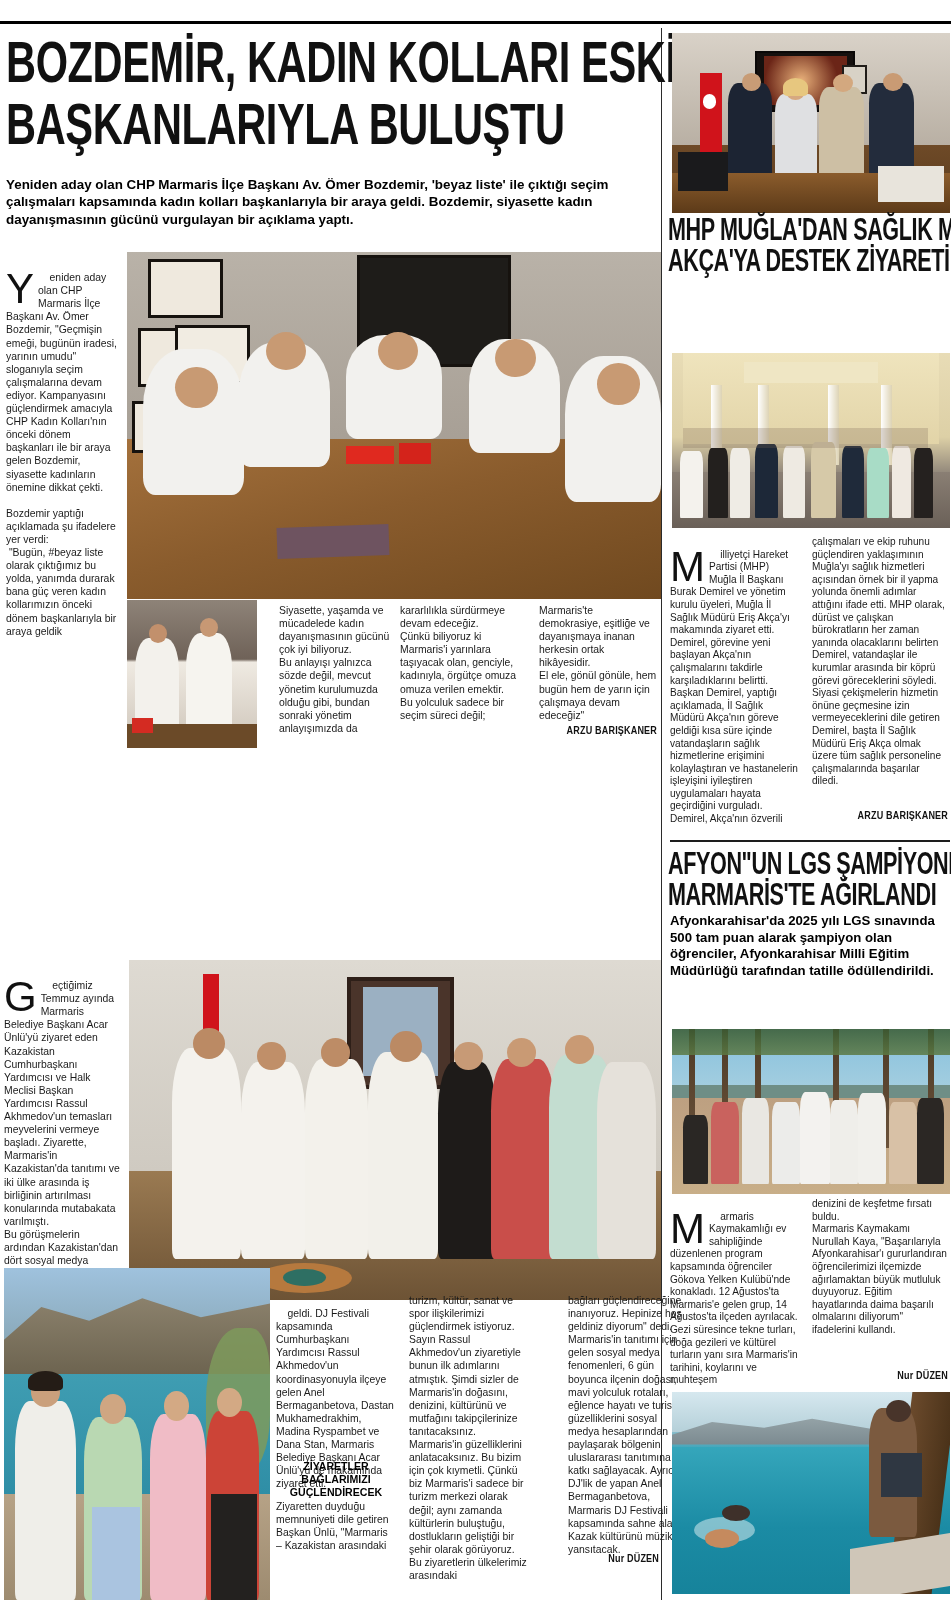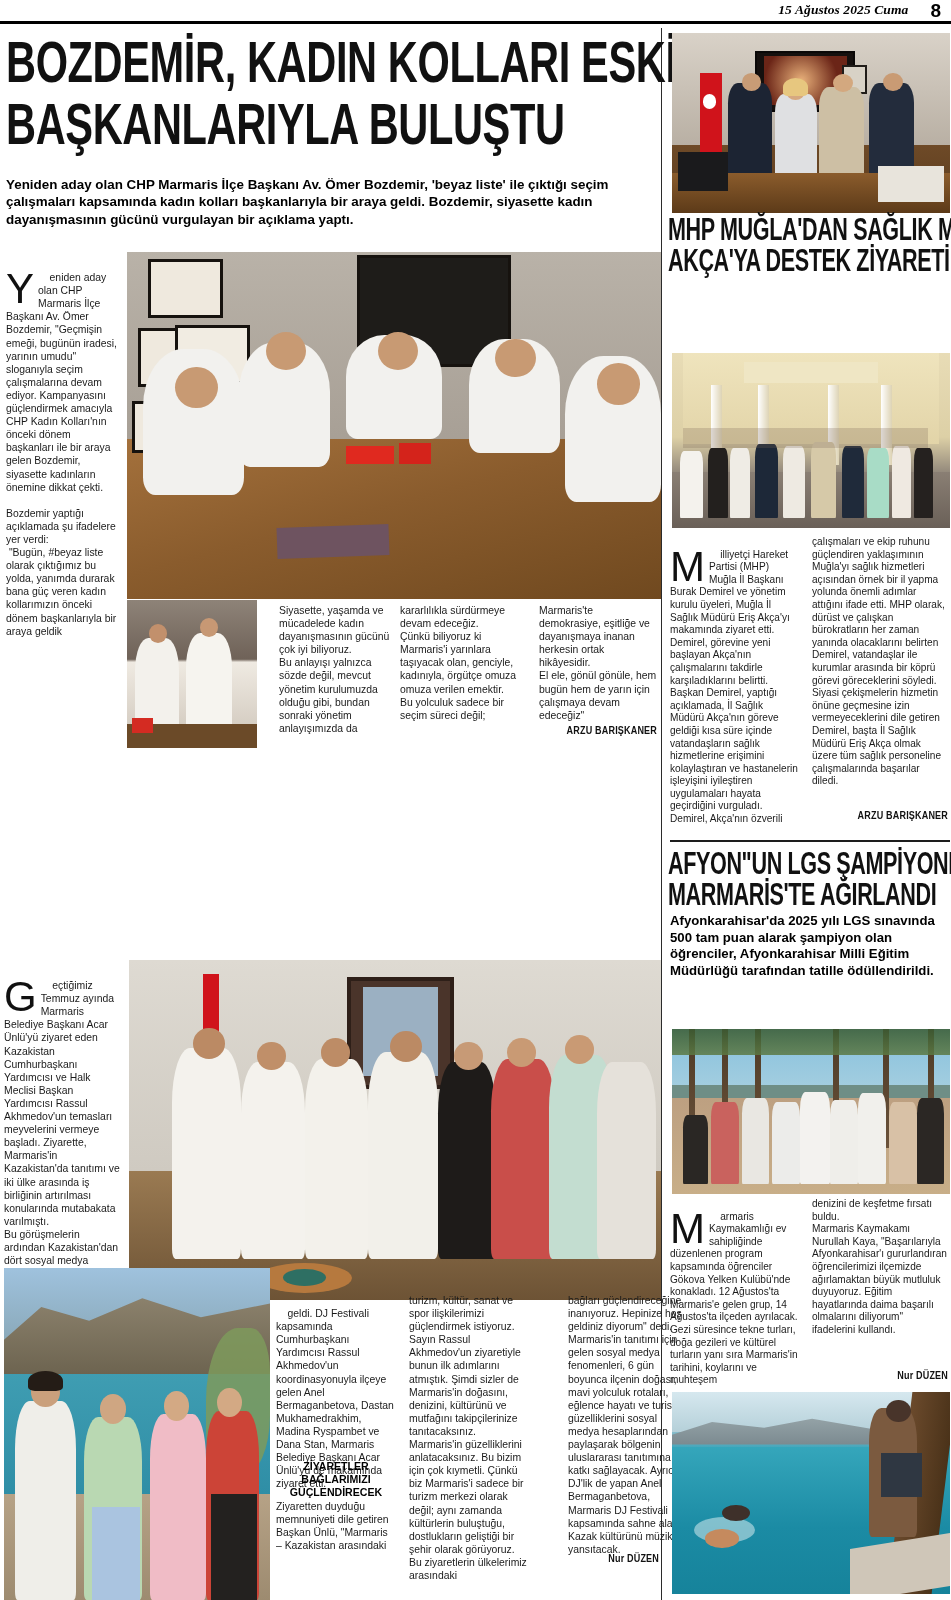--- a/index.html
+++ b/index.html
@@ -128,24 +128,20 @@
     font-family: "Liberation Sans", sans-serif;
     font-weight: bold; font-size: 10.6px; line-height: 12.8px; color:#000;text-align:center;
   }
   .hr-thin { position:absolute; background:#1d1d1d; }
 </style>
 </head>
 <body>
 
 <div class="page">
 
-  <div class="masthead">
-    <div class="masthead-date">15 Ağustos 2025 Cuma</div>
-    <div class="masthead-pageno">8</div>
-  </div>
   <div class="rule-top"></div>
 
   <div class="vline" style="left:661px; top:28px; height:1572px;"></div>
 
   <div style="position:absolute; left:6px; top:30px; width:650px;">
     <div class="hl hl-main1">BOZDEMİR, KADIN KOLLARI ESKİ</div>
     <div class="hl hl-main2" style="margin-top:6px;">BAŞKANLARIYLA BULUŞTU</div>
   </div>
 
   <div class="lede" style="position:absolute; left:6px; top:176px; width:648px;">Yeniden aday olan CHP Marmaris İlçe Başkanı Av. Ömer Bozdemir, 'beyaz liste' ile çıktığı seçim çalışmaları kapsamında kadın kolları başkanlarıyla bir araya geldi. Bozdemir, siyasette kadın dayanışmasının gücünü vurgulayan bir açıklama yaptı.</div>

